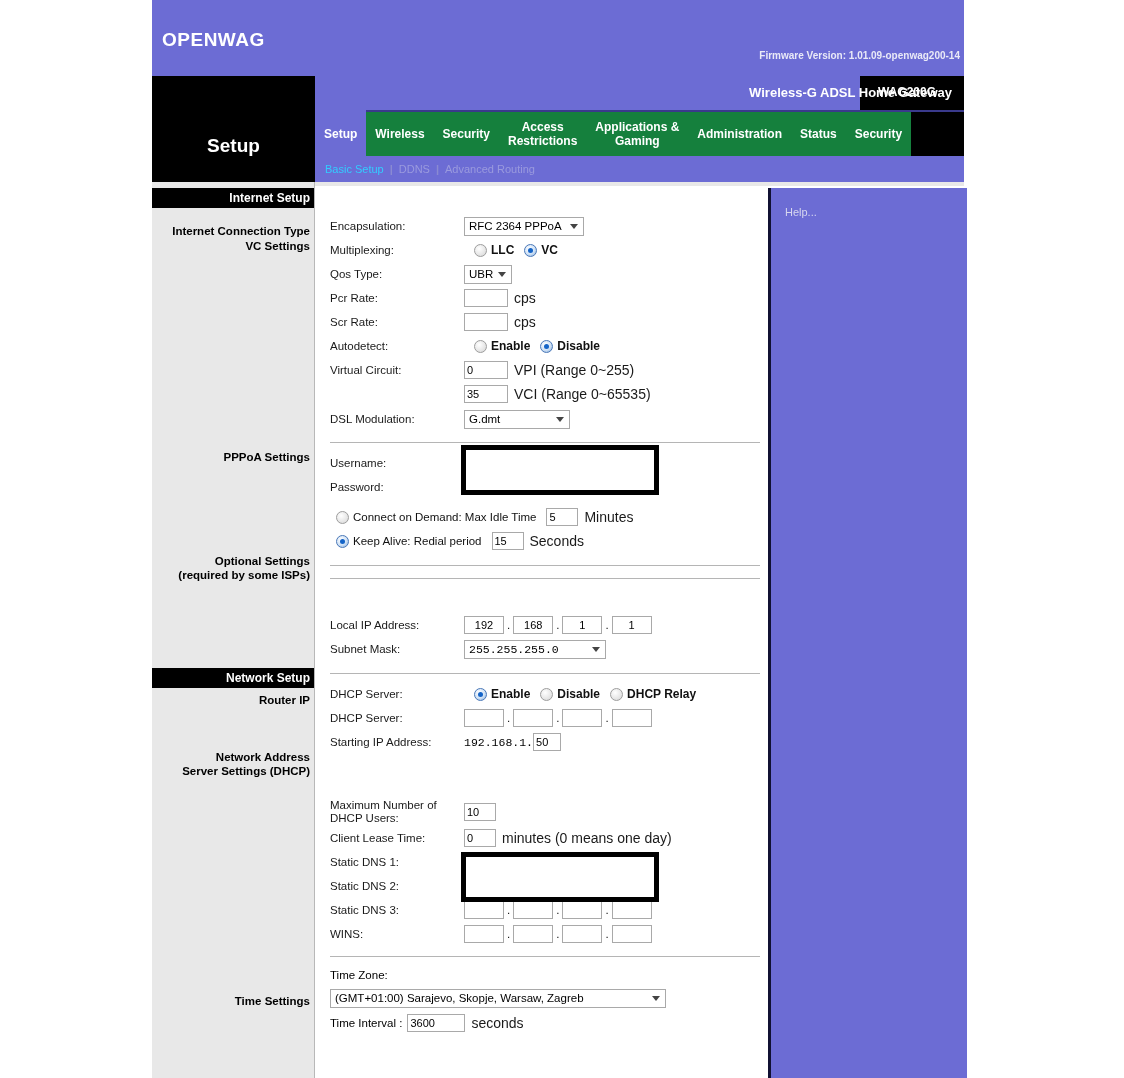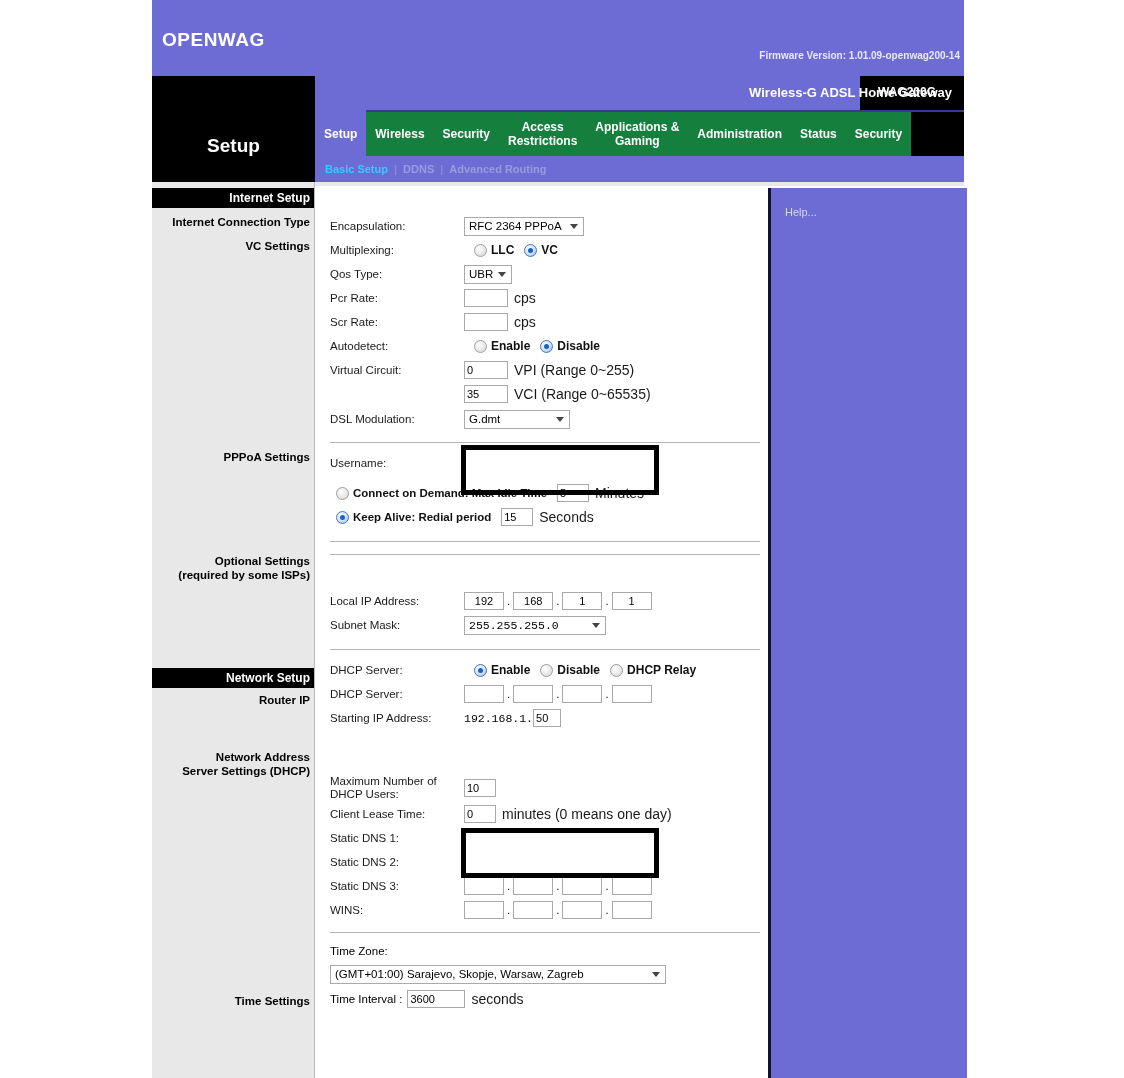--- a/index.html
+++ b/index.html
@@ -144,21 +144,21 @@
     width: 649px;
     height: 26px;
     background: #6c6cd4;
     display: flex;
     align-items: center;
     padding-left: 4px;
     box-sizing: border-box;
   }
   .subnav .sub {
     font-size: 11px;
-    font-weight: bold;
+    font-weight: normal;
     color: #9a9ade;
     padding: 0 6px;
   }
   .subnav .sub.active { color: #33ccff; }
   .subnav .sep { color: #8a8ad2; font-size: 11px; font-weight: bold; }
 
   
   .bodywrap {
     position: relative;
     height: 898px;
@@ -297,21 +297,21 @@
     background: radial-gradient(circle at 38% 34%, #ffffff 0%, #cfe1f5 55%, #7fa8d8 100%);
   }
   .radio.on .dot::after {
     content: "";
     position: absolute;
     left: 3px; top: 3px;
     width: 5px; height: 5px;
     border-radius: 50%;
     background: #1464c8;
   }
-  .radio.plain { font-weight: bold; font-size: 11.5px; }
+  .radio.plain { font-weight: normal; font-size: 11.5px; }
 
   .dotsep { font-size: 11.5px; margin: 0 3px; color: #111; }
 
   
   .hilite {
     position: absolute;
     border: 5px solid #000000;
     background: transparent;
     pointer-events: none;
     z-index: 5;
@@ -379,21 +379,21 @@
           <span class="sub">Advanced Routing</span>
         </div>
     </div>
   </div>
 
   <div class="bodywrap">
     <div class="topdivider"></div>
 
     <div class="sidebar">
       <div class="sb-black" style="top:6px;">Internet Setup</div>
-      <div class="sb-label" style="top:33px;">Internet Connection Type</div>
+      <div class="sb-label" style="top:42px;">Internet Connection Type</div>
       <div class="sb-label" style="top:57px;">VC Settings</div>
       <div class="sb-label" style="top:268px;">PPPoA Settings</div>
       <div class="sb-label" style="top:372px; white-space:pre-line;">Optional Settings
 (required by some ISPs)</div>
       <div class="sb-black" style="top:486px;">Network Setup</div>
       <div class="sb-label" style="top:511px;">Router IP</div>
       <div class="sb-label" style="top:568px; white-space:pre-line;">Network Address
 Server Settings (DHCP)</div>
       <div class="sb-label" style="top:812px;">Time Settings</div>
     </div>
@@ -475,20 +475,24 @@
       </div>
 
       <div class="hr" style="margin-top:10px;"></div>
 
       <div class="group" style="padding-top:8px; position:relative;">
         <div class="hilite" style="left:131px; top:2px; width:188px; height:40px;"></div>
         <div class="row">
           <div class="lbl">Username:</div>
           <input class="txt w170" style="opacity: 0;" value="">
         </div>
+        <div class="row">
+          <div class="lbl">Password:</div>
+          <input class="txt w170" type="password" style="opacity: 0;" value="">
+        </div>
 
         <div class="row" style="margin-top:6px;">
           <span class="radio plain" style="margin-left:6px;">
             <span class="dot"></span>
             <span>Connect on Demand: Max Idle Time</span>
           </span>
           <input class="txt w30" value="5" style="">
           <span class="unit">Minutes</span>
         </div>
 

